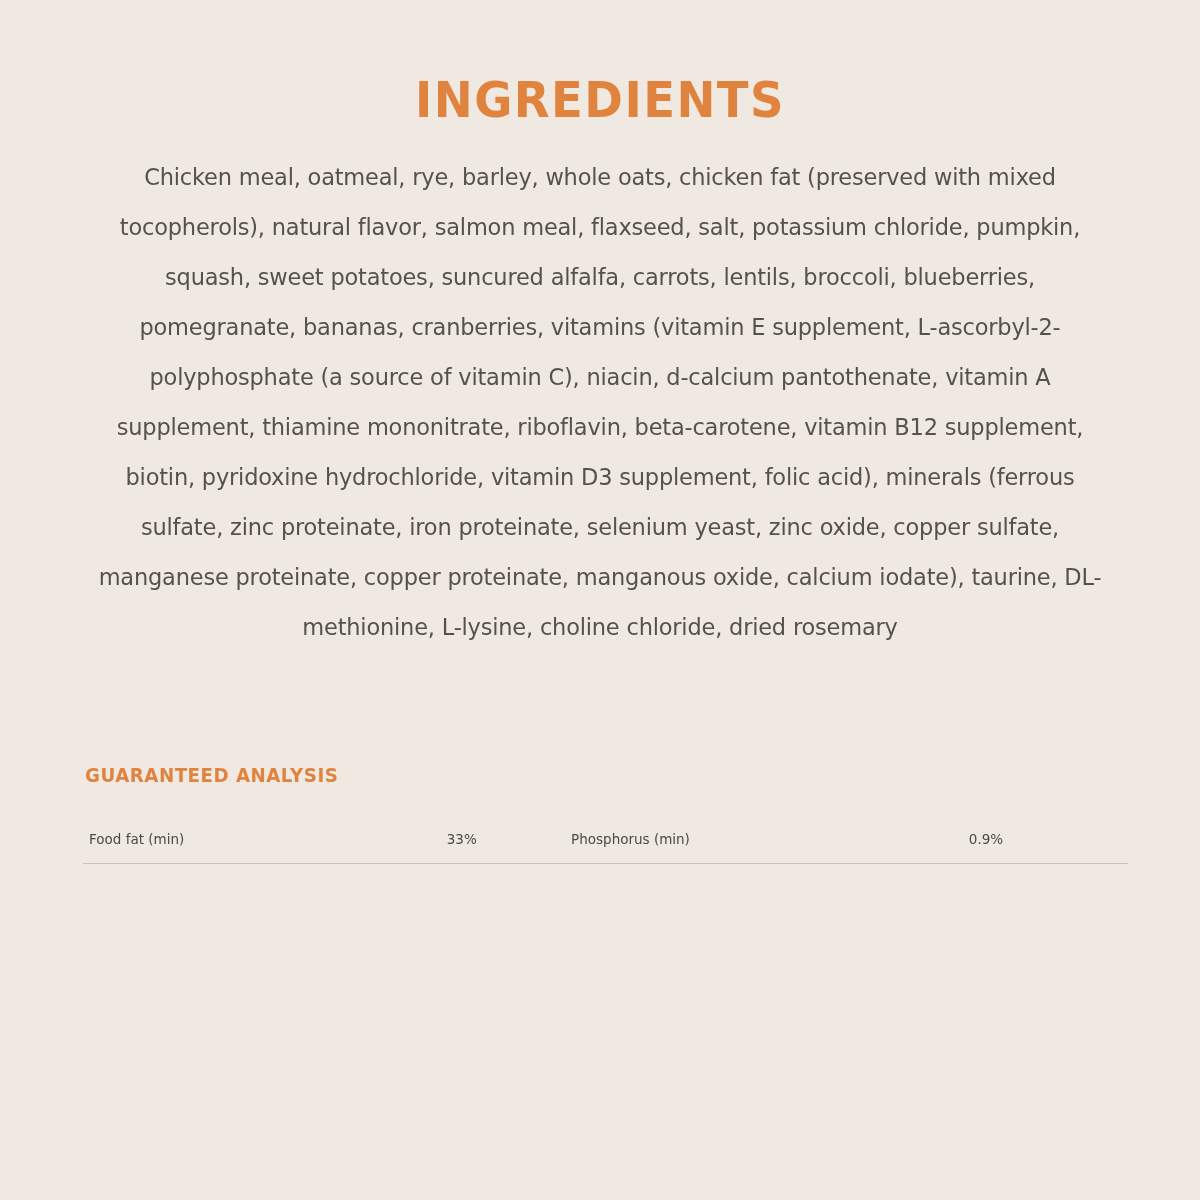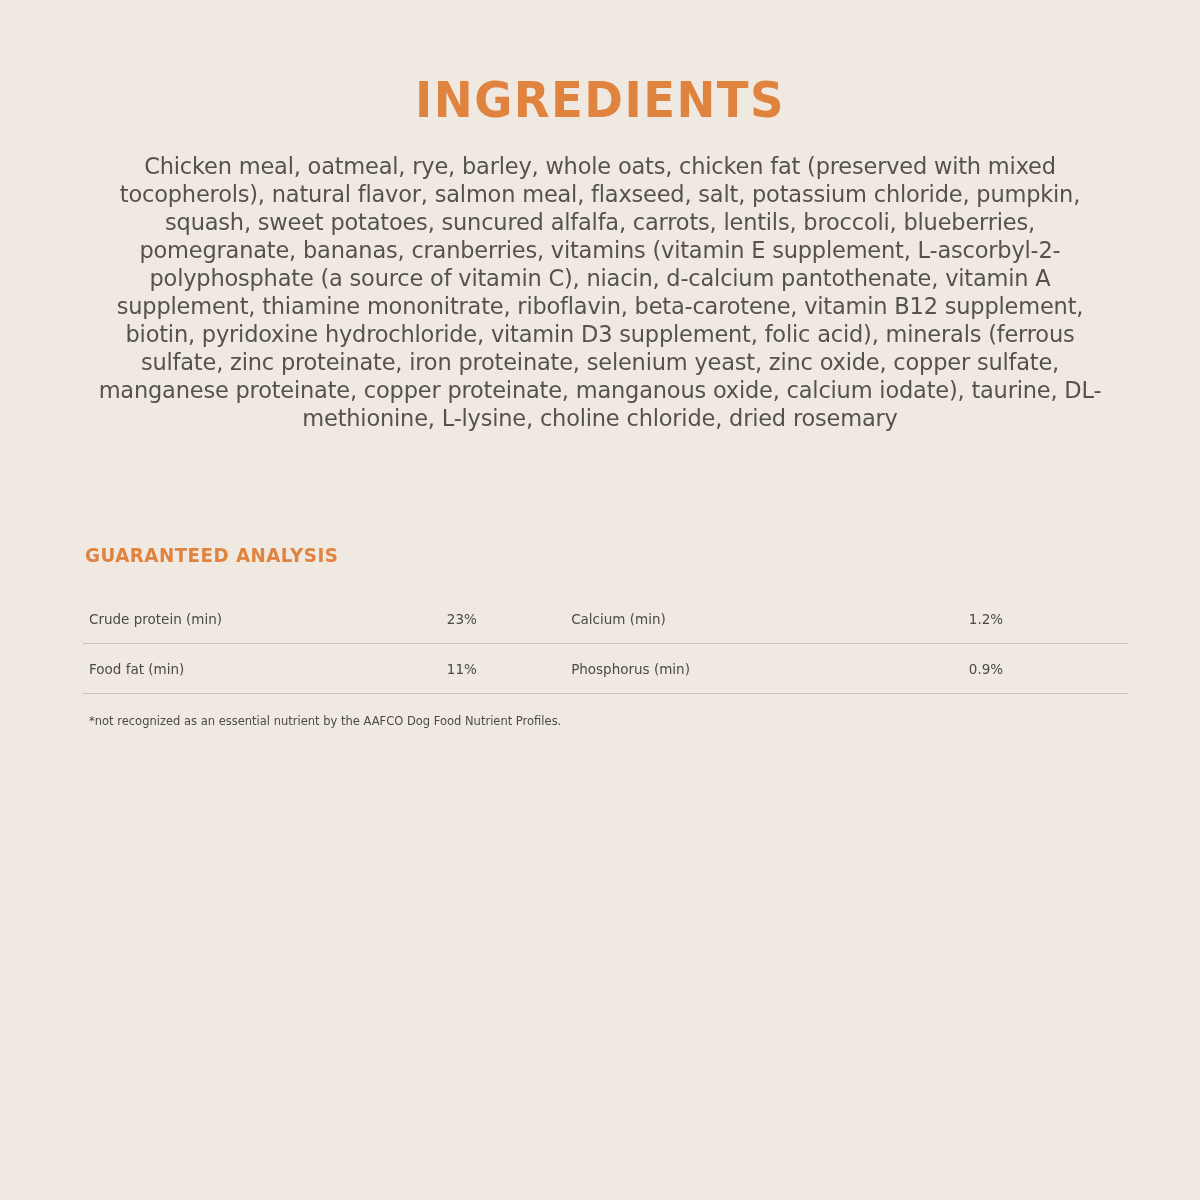--- a/index.html
+++ b/index.html
@@ -27,21 +27,21 @@
     font-family: "DejaVu Sans", sans-serif;
     font-weight: bold;
     font-size: 49px;
     letter-spacing: 1.5px;
     margin: 12px 0 22px 0;
     transform: scaleX(0.95);
   }
   .ingredients-body {
     text-align: center;
     font-size: 22.5px;
-    line-height: 28px;
+    line-height: 50px;
     color: #55524e;
     padding: 0 15px;
     font-family: "DejaVu Sans", sans-serif;
     letter-spacing: -0.2px;
   }
   .ga-heading {
     color: #e0833f;
     font-weight: bold;
     font-size: 19px;
     letter-spacing: 0.5px;
@@ -84,29 +84,22 @@
 
   <h1 class="title">INGREDIENTS</h1>
 
   <p class="ingredients-body">Chicken meal, oatmeal, rye, barley, whole oats, chicken fat (preserved with mixed tocopherols), natural flavor, salmon meal, flaxseed, salt, potassium chloride, pumpkin, squash, sweet potatoes, suncured alfalfa, carrots, lentils, broccoli, blueberries, pomegranate, bananas, cranberries, vitamins (vitamin E supplement, L-ascorbyl-2-polyphosphate (a source of vitamin C), niacin, d-calcium pantothenate, vitamin A supplement, thiamine mononitrate, riboflavin, beta-carotene, vitamin B12 supplement, biotin, pyridoxine hydrochloride, vitamin D3 supplement, folic acid), minerals (ferrous sulfate, zinc proteinate, iron proteinate, selenium yeast, zinc oxide, copper sulfate, manganese proteinate, copper proteinate, manganous oxide, calcium iodate), taurine, DL-methionine, L-lysine, choline chloride, dried rosemary</p>
 
   <h2 class="ga-heading">GUARANTEED ANALYSIS</h2>
 
   <table class="ga-table">
     <tbody>
       <tr>
-        <td class="col-label-1">Crude protein (min)</td>
-        <td class="col-value-1">23%</td>
-        <td class="col-label-2">Calcium  (min)</td>
-        <td class="col-value-2">1.2%</td>
-      </tr>
-      <tr>
         <td class="col-label-1">Food fat (min)</td>
-        <td class="col-value-1">11%</td>
+        <td class="col-value-1">33%</td>
         <td class="col-label-2">Phosphorus (min)</td>
         <td class="col-value-2">0.9%</td>
       </tr>
     </tbody>
   </table>
 
-  <div class="footnote">*not recognized as an essential nutrient by the AAFCO Dog Food Nutrient Profiles.</div>
 
 </div>
 
 </body></html>

